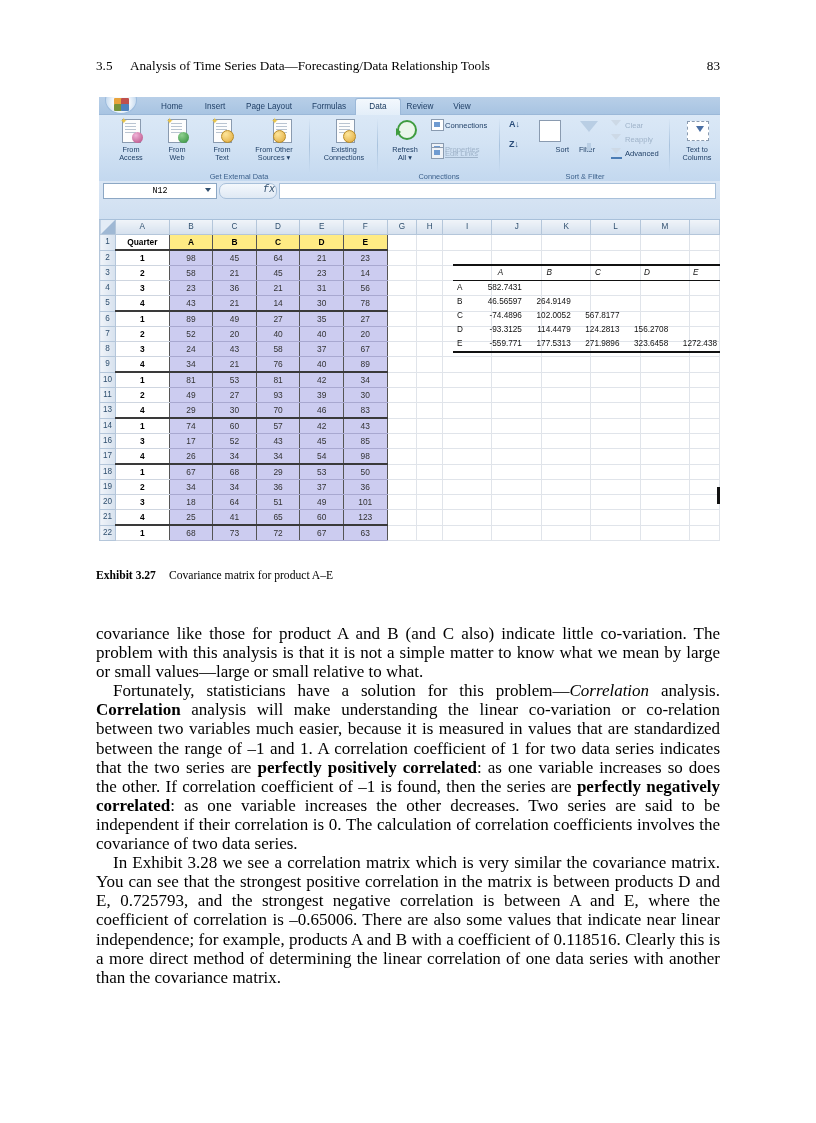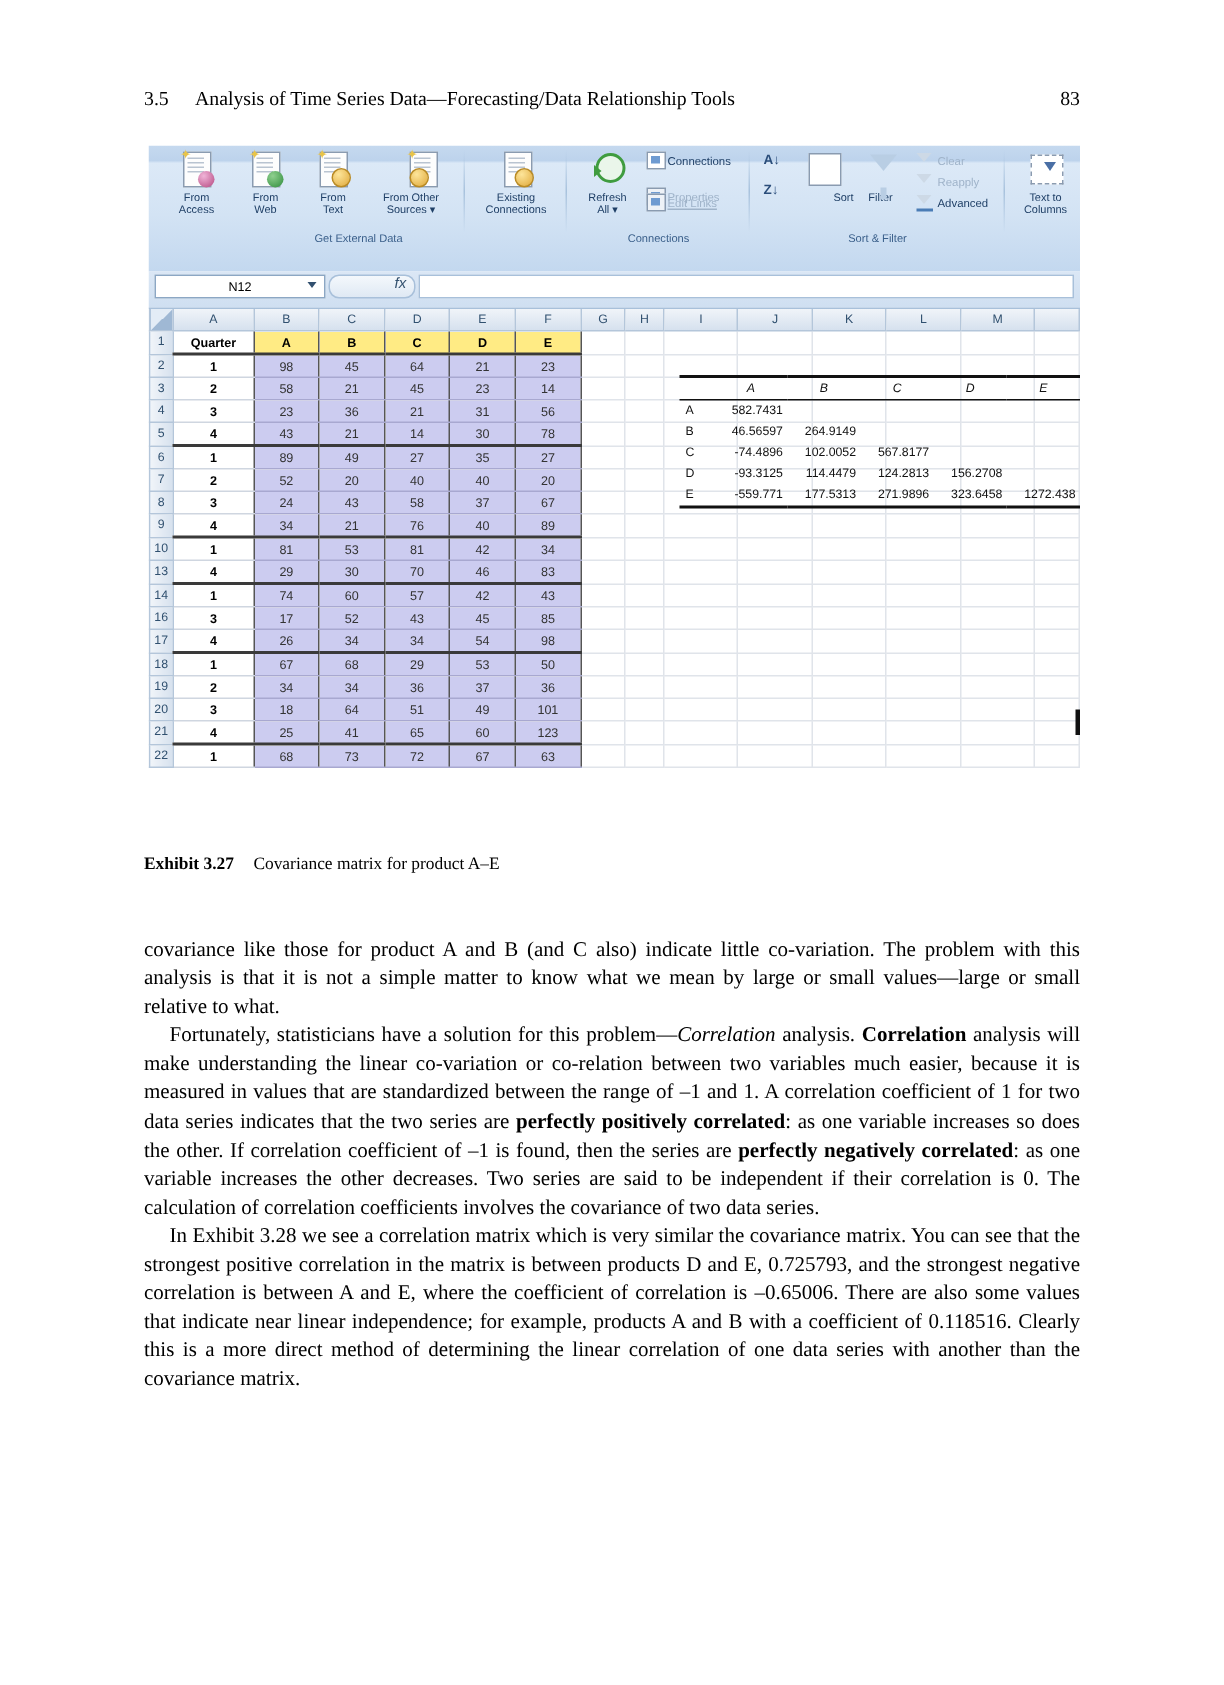--- a/index.html
+++ b/index.html
@@ -117,21 +117,22 @@
   .conn-ico{position:absolute;left:0;top:0;width:11px;height:10px;background:#fff;border:1px solid #8a9bb0;}
   .conn-ico:after{content:"";position:absolute;left:2px;top:2px;width:6px;height:5px;background:#6f9bd1;}
   .clear-ico{position:absolute;left:0;top:0;width:11px;height:10px;}
   .clear-ico:before{content:"";position:absolute;left:0;top:1px;width:0;height:0;border-left:5px solid transparent;border-right:5px solid transparent;border-top:6px solid #cdd9e6;}
 
   
   .formula-row{
     position:relative;height:18px;
     background:linear-gradient(to bottom,#dbe7f5,#cfdff1);
     border-bottom:1px solid #a8c0da;
-    padding-top:6px;
+    padding-top:20px;
+    font-family:Liberation Mono, monospace;
   }
   .namebox{
     position:absolute;left:4px;top:2px;width:112px;height:14px;
     background:#fff;border:1px solid #8ca7c4;
     font-size:8.4px;line-height:14px;text-align:center;color:#000;
   }
   .namebox-arrow{
     position:absolute;left:106px;top:7px;
     width:0;height:0;border-left:3px solid transparent;border-right:3px solid transparent;border-top:4px solid #32506f;
   }
@@ -205,41 +206,56 @@
   
   .caption{
     position:absolute;left:96px;top:569px;font-size:11.6px;
   }
   .caption b{font-weight:bold;}
   .caption .cap-txt{margin-left:13px;}
 
   
   .body-text{
     position:absolute;left:96px;top:624px;width:624px;
-    font-size:14px;line-height:19.1px;
+    font-size:17px;line-height:19.1px;
     text-align:justify;
   }
   .body-text p{margin:0;text-indent:0;}
   .body-text p.ind{text-indent:17px;}
   .body-text i{font-style:italic;}
   .body-text b{font-weight:bold;}
 </style>
 </head>
 <body>
 
 <div class="page-header">
   <span class="hdr-num">3.5</span>
   <span class="hdr-title">Analysis of Time Series Data—Forecasting/Data Relationship Tools</span>
   <span class="hdr-page">83</span>
 </div>
 
 <div class="excel">
 
   <div class="ribbon">
 
+    <div class="tabs">
+      <div class="office-btn">
+        <span class="q1"></span>
+          <span class="q2"></span>
+          <span class="q3"></span>
+          <span class="q4"></span>
+      </div>
+      <div class="tab" style="left:48px;width:40px;">Home</div>
+      <div class="tab" style="left:92px;width:38px;">Insert</div>
+      <div class="tab" style="left:134px;width:62px;">Page Layout</div>
+      <div class="tab" style="left:200px;width:50px;">Formulas</div>
+      <div class="tab active" style="left:256px;width:34px;">Data</div>
+      <div class="tab" style="left:296px;width:40px;">Review</div>
+      <div class="tab" style="left:342px;width:32px;">View</div>
+    </div>
 
     <div class="ribbon-body">
 
       <div class="grp" style="left:4px;width:272px;">
         <div class="cmd" style="left:6px;">
           <span class="glyph">
             <span class="sheet-ico"></span>
               <span class="star">✦</span>
               <span class="badge acc"></span>
           </span>
@@ -573,20 +589,37 @@
             <td class="cell"></td>
             <td class="cell"></td>
             <td class="cell"></td>
             <td class="cell"></td>
             <td class="cell"></td>
             <td class="cell"></td>
             <td class="cell"></td>
             <td class="cell"></td>
           </tr>
           <tr>
+            <td class="rowhdr">11</td>
+            <td class="q-cell">2</td>
+            <td class="d-cell">49</td>
+            <td class="d-cell">27</td>
+            <td class="d-cell">93</td>
+            <td class="d-cell">39</td>
+            <td class="d-cell">30</td>
+            <td class="cell"></td>
+            <td class="cell"></td>
+            <td class="cell"></td>
+            <td class="cell"></td>
+            <td class="cell"></td>
+            <td class="cell"></td>
+            <td class="cell"></td>
+            <td class="cell"></td>
+          </tr>
+          <tr>
             <td class="rowhdr">13</td>
             <td class="q-cell grp-bot">4</td>
             <td class="d-cell grp-bot">29</td>
             <td class="d-cell grp-bot">30</td>
             <td class="d-cell grp-bot">70</td>
             <td class="d-cell grp-bot">46</td>
             <td class="d-cell grp-bot">83</td>
             <td class="cell"></td>
             <td class="cell"></td>
             <td class="cell"></td>

